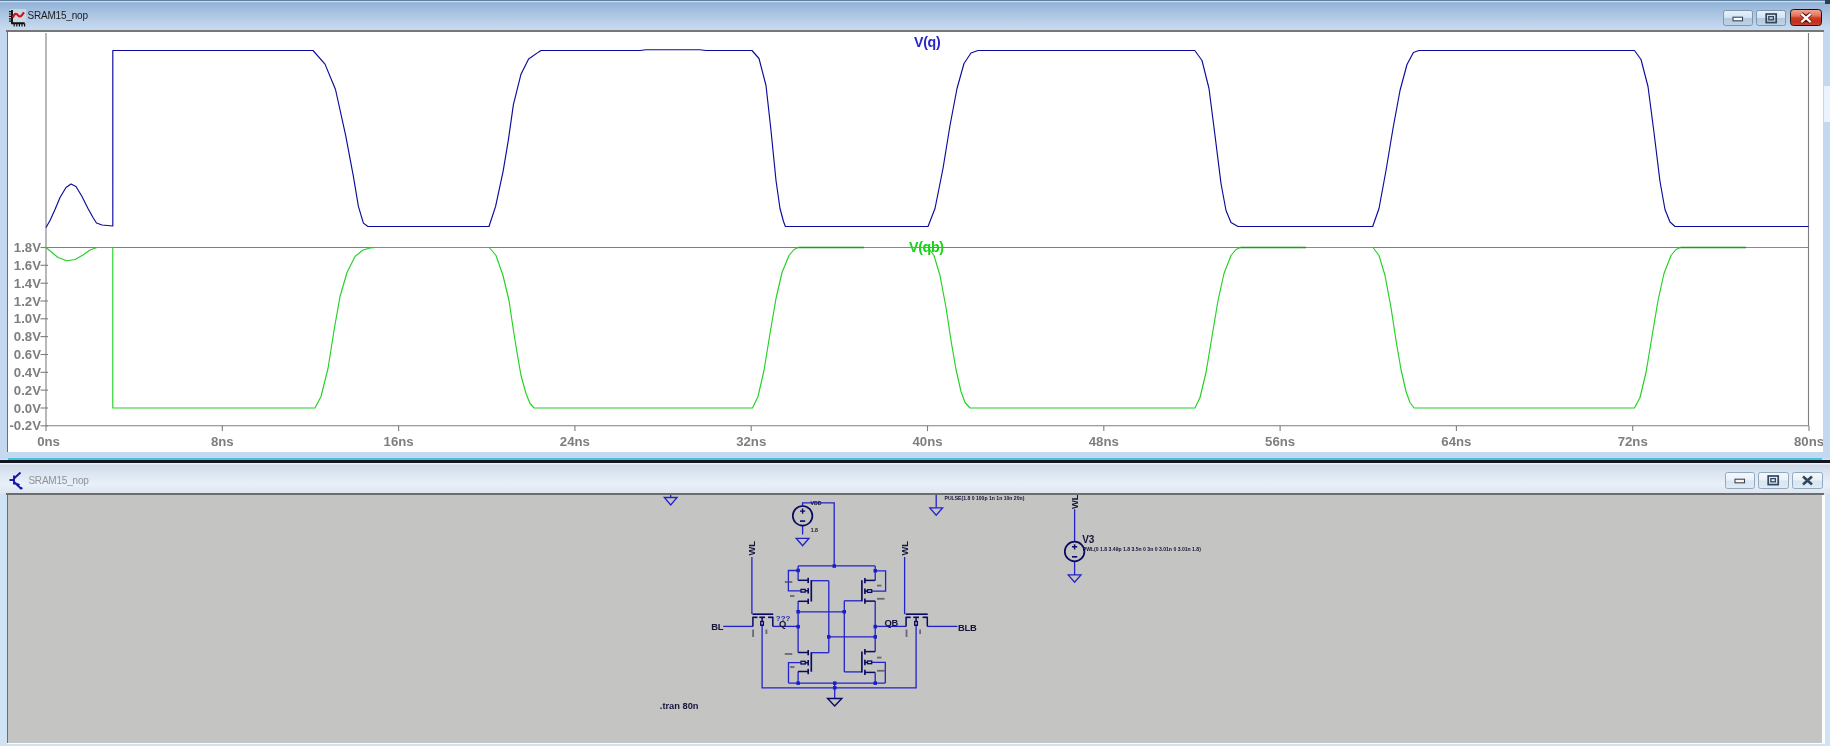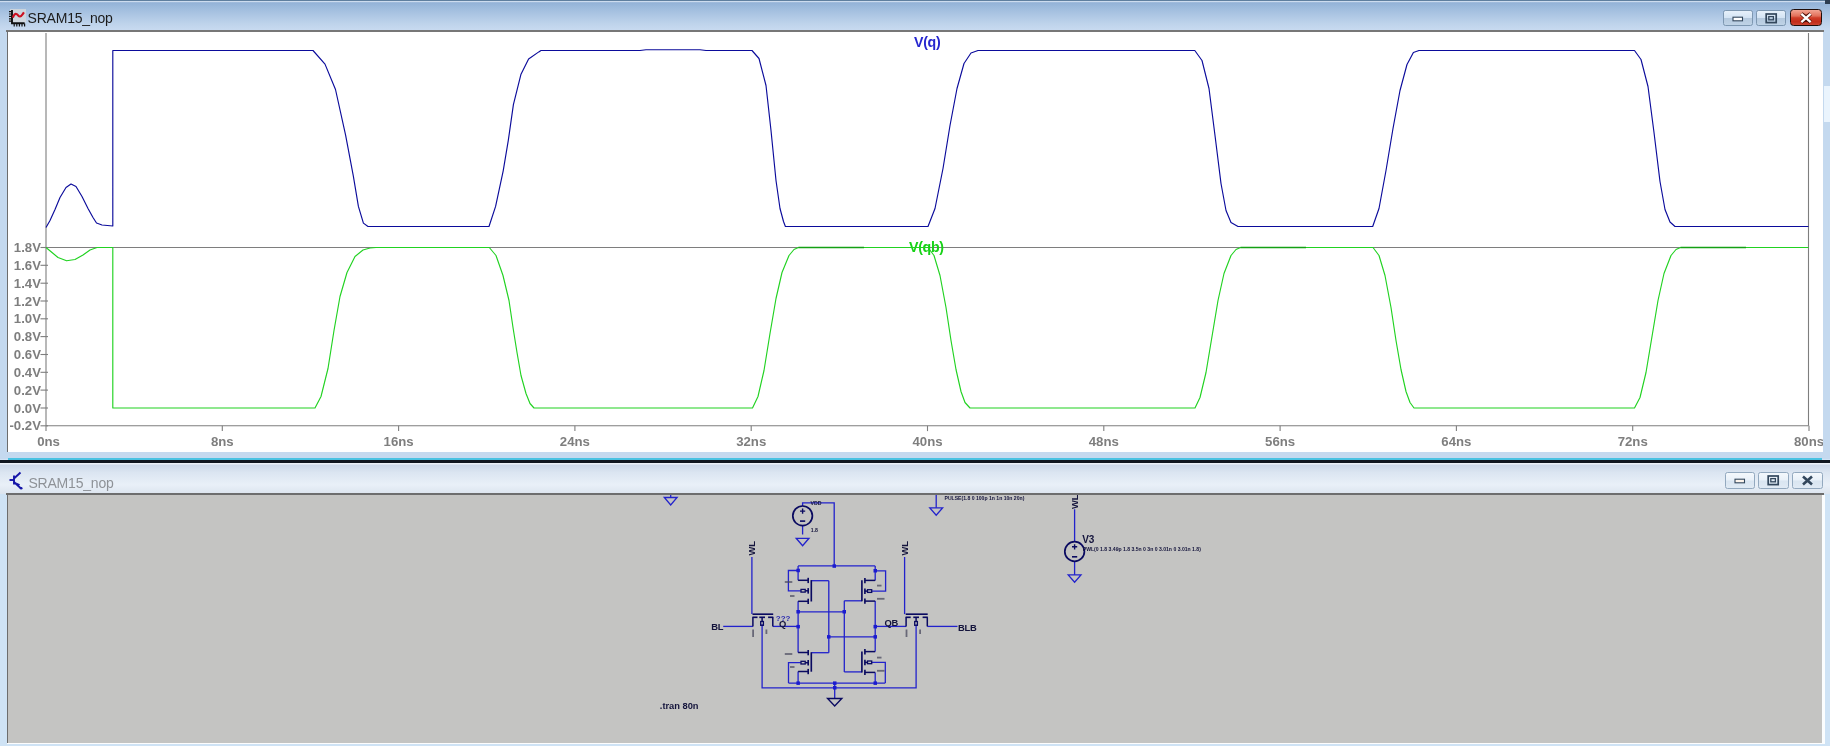--- a/index.html
+++ b/index.html
@@ -2,21 +2,21 @@
 <html><head>
 <meta charset="utf-8">
 <style>
 html,body{margin:0;padding:0;width:1830px;height:746px;overflow:hidden;
  font-family:"Liberation Sans",sans-serif;background:#cfe3f5;}
 .abs{position:absolute;}
 #titleTop{left:0;top:1px;width:1830px;height:29px;
  background:linear-gradient(#e4edf8 0%,#93b2d7 6%,#9cbadc 20%,#aec7e4 50%,#bed3eb 78%,#c8daf0 100%);}
 #titleSch{left:0;top:463px;width:1830px;height:31px;
  background:linear-gradient(#f2f6fb 0%,#ccd8e8 8%,#dbe5f1 30%,#e9f0f8 70%,#dce4ee 100%);}
-.ttext{font-size:14px;color:#1c1c1c;letter-spacing:-0.2px;}
+.ttext{font-size:10px;color:#1c1c1c;letter-spacing:-0.2px;}
 .btn{position:absolute;border-radius:2.5px;}
 #wfclient{left:8px;top:32px;width:1815px;height:420px;background:#fff;}
 #schclient{left:8px;top:494.5px;width:1814px;height:248px;background:#c4c4c2;}
 svg{position:absolute;left:0;top:0;}
 </style>
 </head>
 <body>
 
 <div class="abs" id="topwin" style="left:0;top:0;width:1830px;height:459px;background:#c4d9ef;">
  <div class="abs" style="left:0;top:0;width:1830px;height:1px;background:#5f7f9f;"></div>

